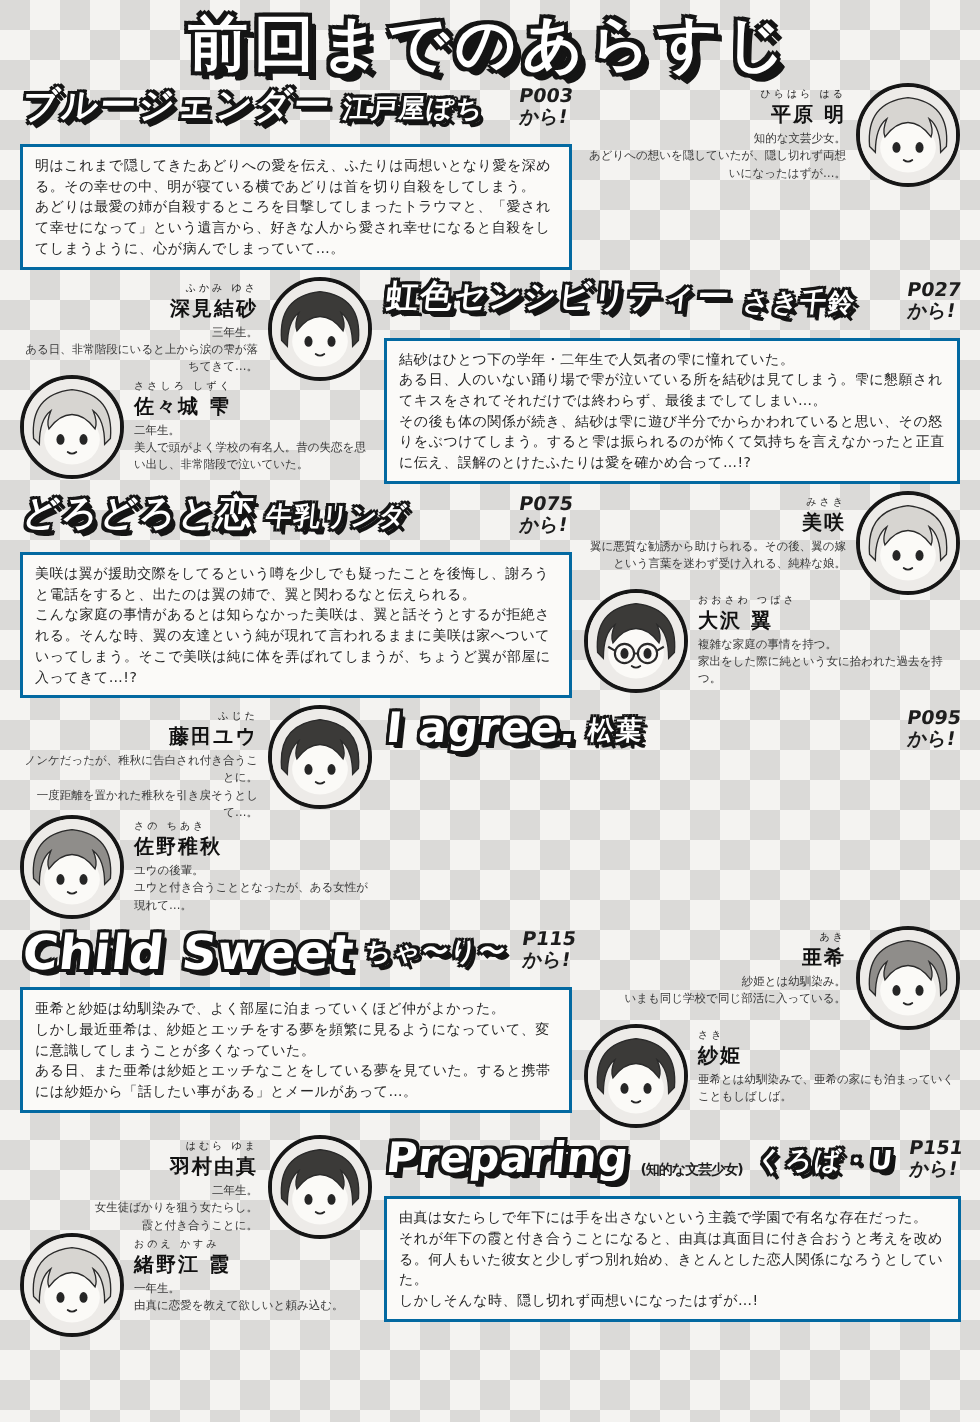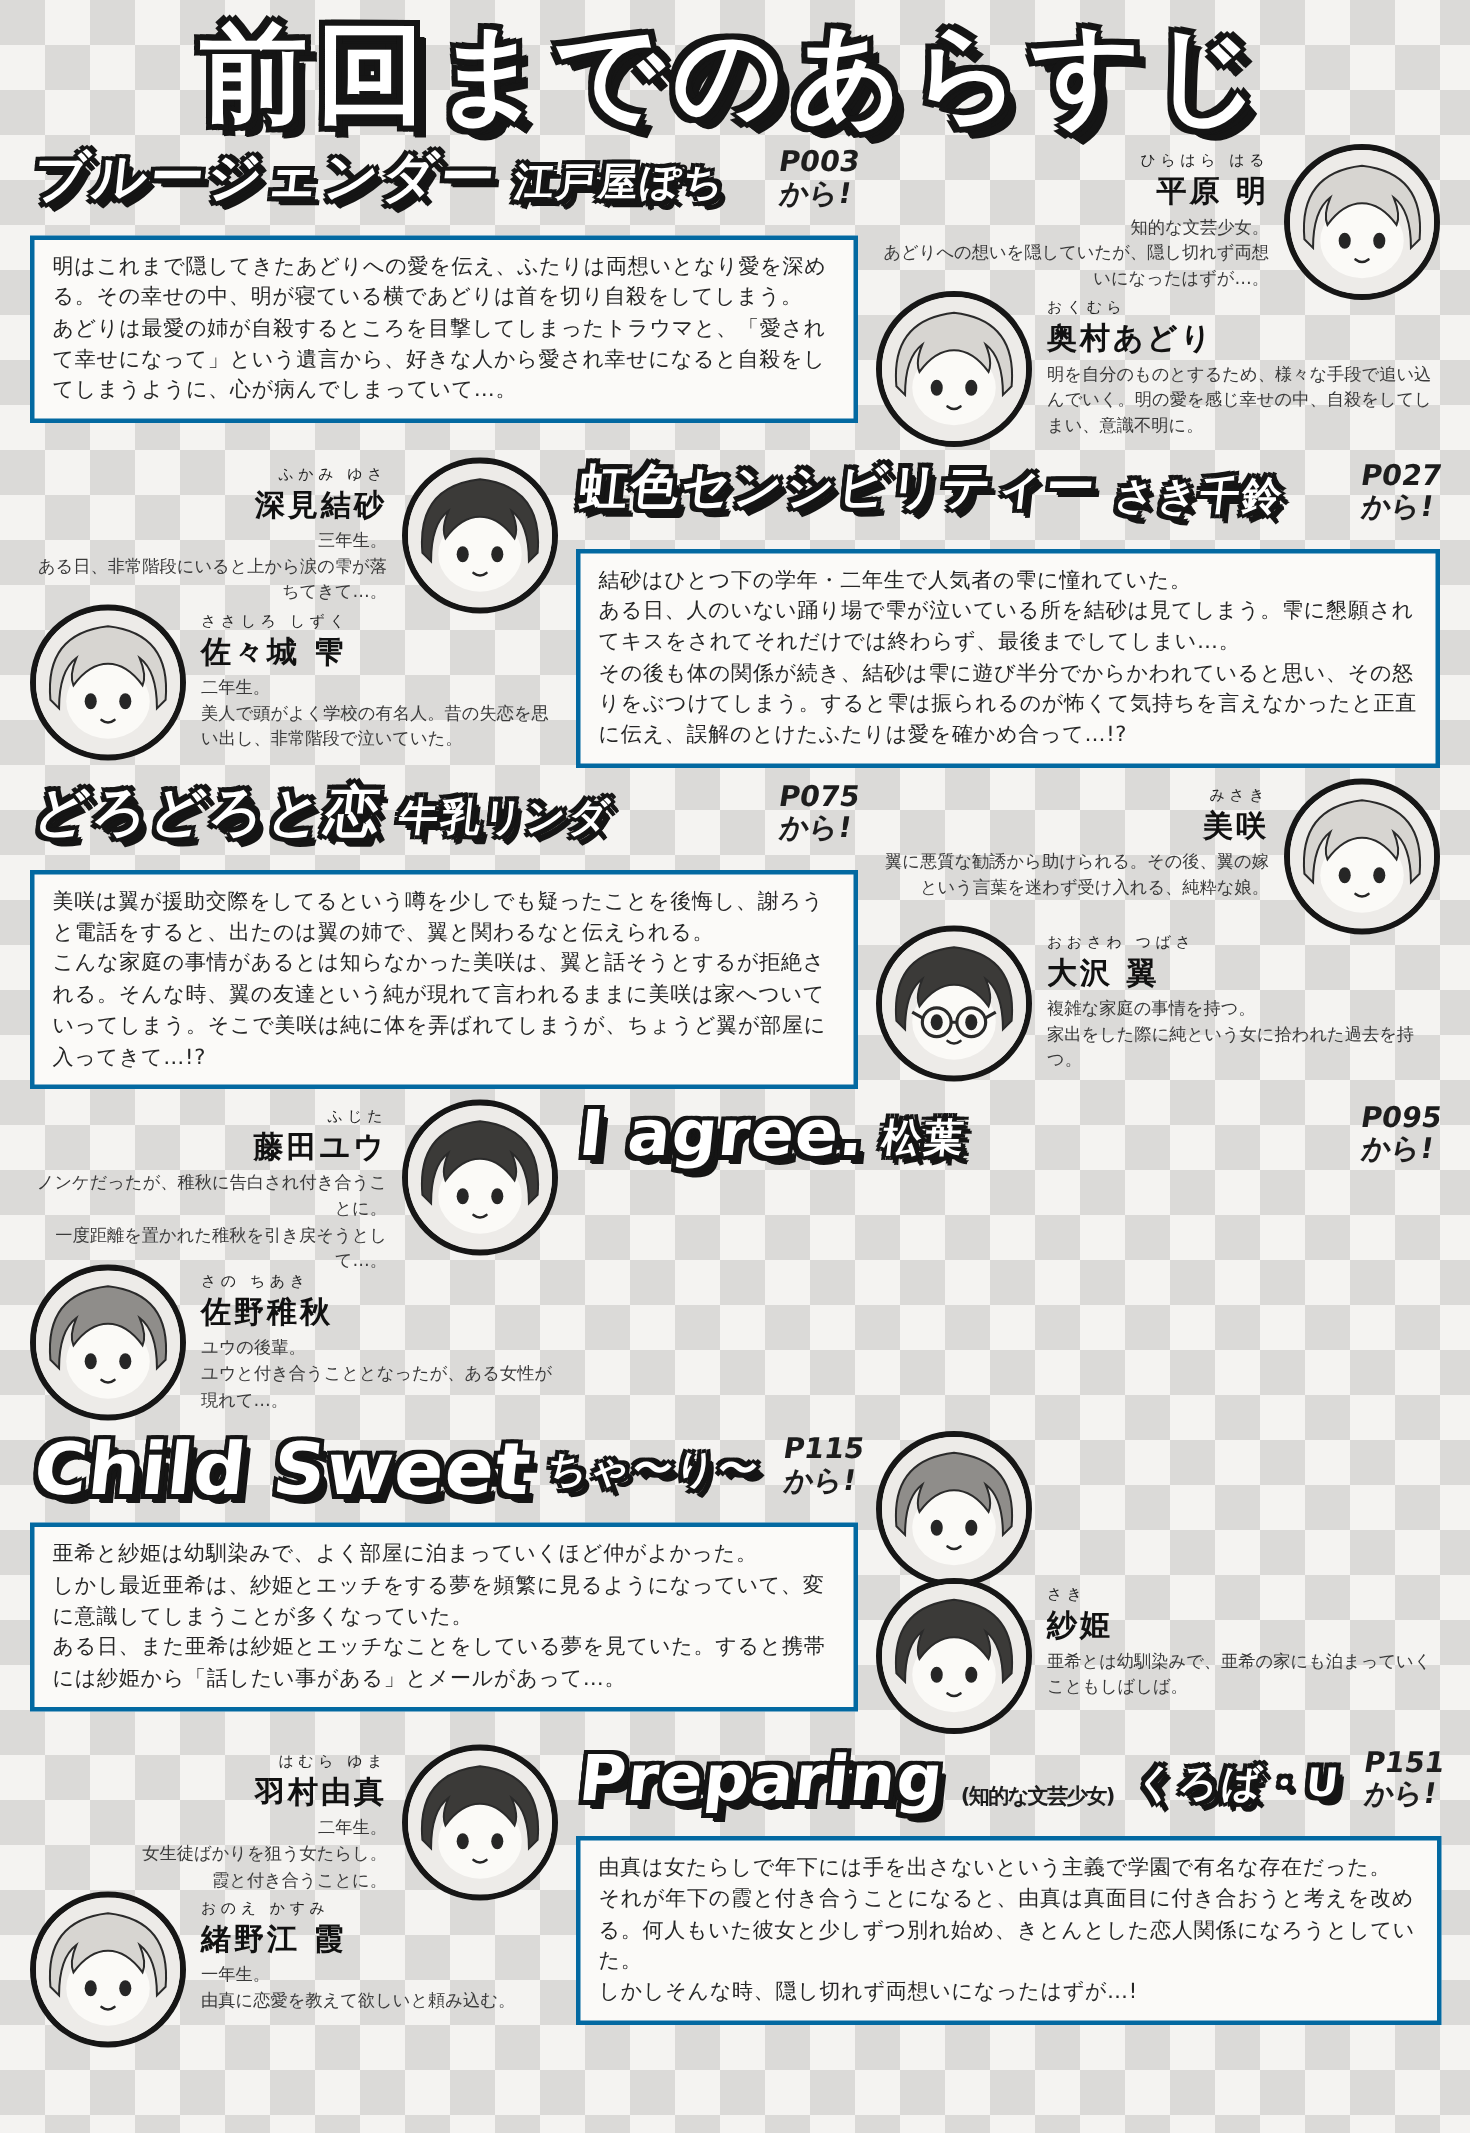--- a/index.html
+++ b/index.html
@@ -26,21 +26,21 @@
     paint-order: stroke fill;
     text-shadow:
       -3px -3px 0 #151515, 0 -3px 0 #151515, 3px -3px 0 #151515,
       -3px  0   0 #151515, 3px  0   0 #151515,
       -3px  3px 0 #151515, 0  3px 0 #151515, 3px 3px 0 #151515,
       5px 5px 0 #151515, 6px 6px 0 #151515;
     letter-spacing: 2px;
     white-space: nowrap;
   }
   h1.main-title {
-    font-size: 72px;
+    font-size: 60px;
     line-height: 1.05;
     text-align: center;
     letter-spacing: 6px;
     margin: 2px 0 6px 0;
     -webkit-text-stroke: 2px #151515;
     text-shadow:
       -4px -4px 0 #151515, 0 -4px 0 #151515, 4px -4px 0 #151515,
       -4px  0   0 #151515, 4px  0   0 #151515,
       -4px  4px 0 #151515, 0  4px 0 #151515, 4px 4px 0 #151515,
       7px 7px 0 #151515, 8px 8px 0 #151515;
@@ -137,32 +137,20 @@
           <div class="char-name">平原 明</div>
           <div class="char-desc">知的な文芸少女。
 あどりへの想いを隠していたが、隠し切れず両想いになったはずが…。</div>
         </div>
         <div class="portrait hair-light">
             <svg>
               <use href="#manga-face"></use>
             </svg>
           </div>
       </div>
-      <div class="char b">
-        <div class="portrait hair-light">
-            <svg>
-              <use href="#manga-face"></use>
-            </svg>
-          </div>
-        <div class="txt">
-          <div class="furigana">おくむら</div>
-          <div class="char-name">奥村あどり</div>
-          <div class="char-desc">明を自分のものとするため、様々な手段で追い込んでいく。明の愛を感じ幸せの中、自殺をしてしまい、意識不明に。</div>
-        </div>
-      </div>
     </div>
   </section>
 
   <section class="sec chars-left" id="sec2">
     <div class="chars">
       <div class="char a">
         <div class="txt">
           <div class="furigana">ふかみ ゆさ</div>
           <div class="char-name">深見結砂</div>
           <div class="char-desc">三年生。
@@ -284,20 +272,26 @@
         <span class="bubble story-title">Child Sweet</span>
         <span class="bubble story-author">ちゃ〜り〜</span>
         <span class="pageref"><span>P115</span><br><span class="suffix">から!</span></span>
       </div>
       <div class="summary">亜希と紗姫は幼馴染みで、よく部屋に泊まっていくほど仲がよかった。
 しかし最近亜希は、紗姫とエッチをする夢を頻繁に見るようになっていて、変に意識してしまうことが多くなっていた。
 ある日、また亜希は紗姫とエッチなことをしている夢を見ていた。すると携帯には紗姫から「話したい事がある」とメールがあって…。</div>
     </div>
     <div class="chars">
       <div class="char a">
+        <div class="txt">
+          <div class="furigana">あき</div>
+          <div class="char-name">亜希</div>
+          <div class="char-desc">紗姫とは幼馴染み。
+いまも同じ学校で同じ部活に入っている。</div>
+        </div>
         <div class="portrait hair-mid">
             <svg>
               <use href="#manga-face"></use>
             </svg>
           </div>
       </div>
       <div class="char b">
         <div class="portrait hair-dark">
             <svg>
               <use href="#manga-face"></use>

